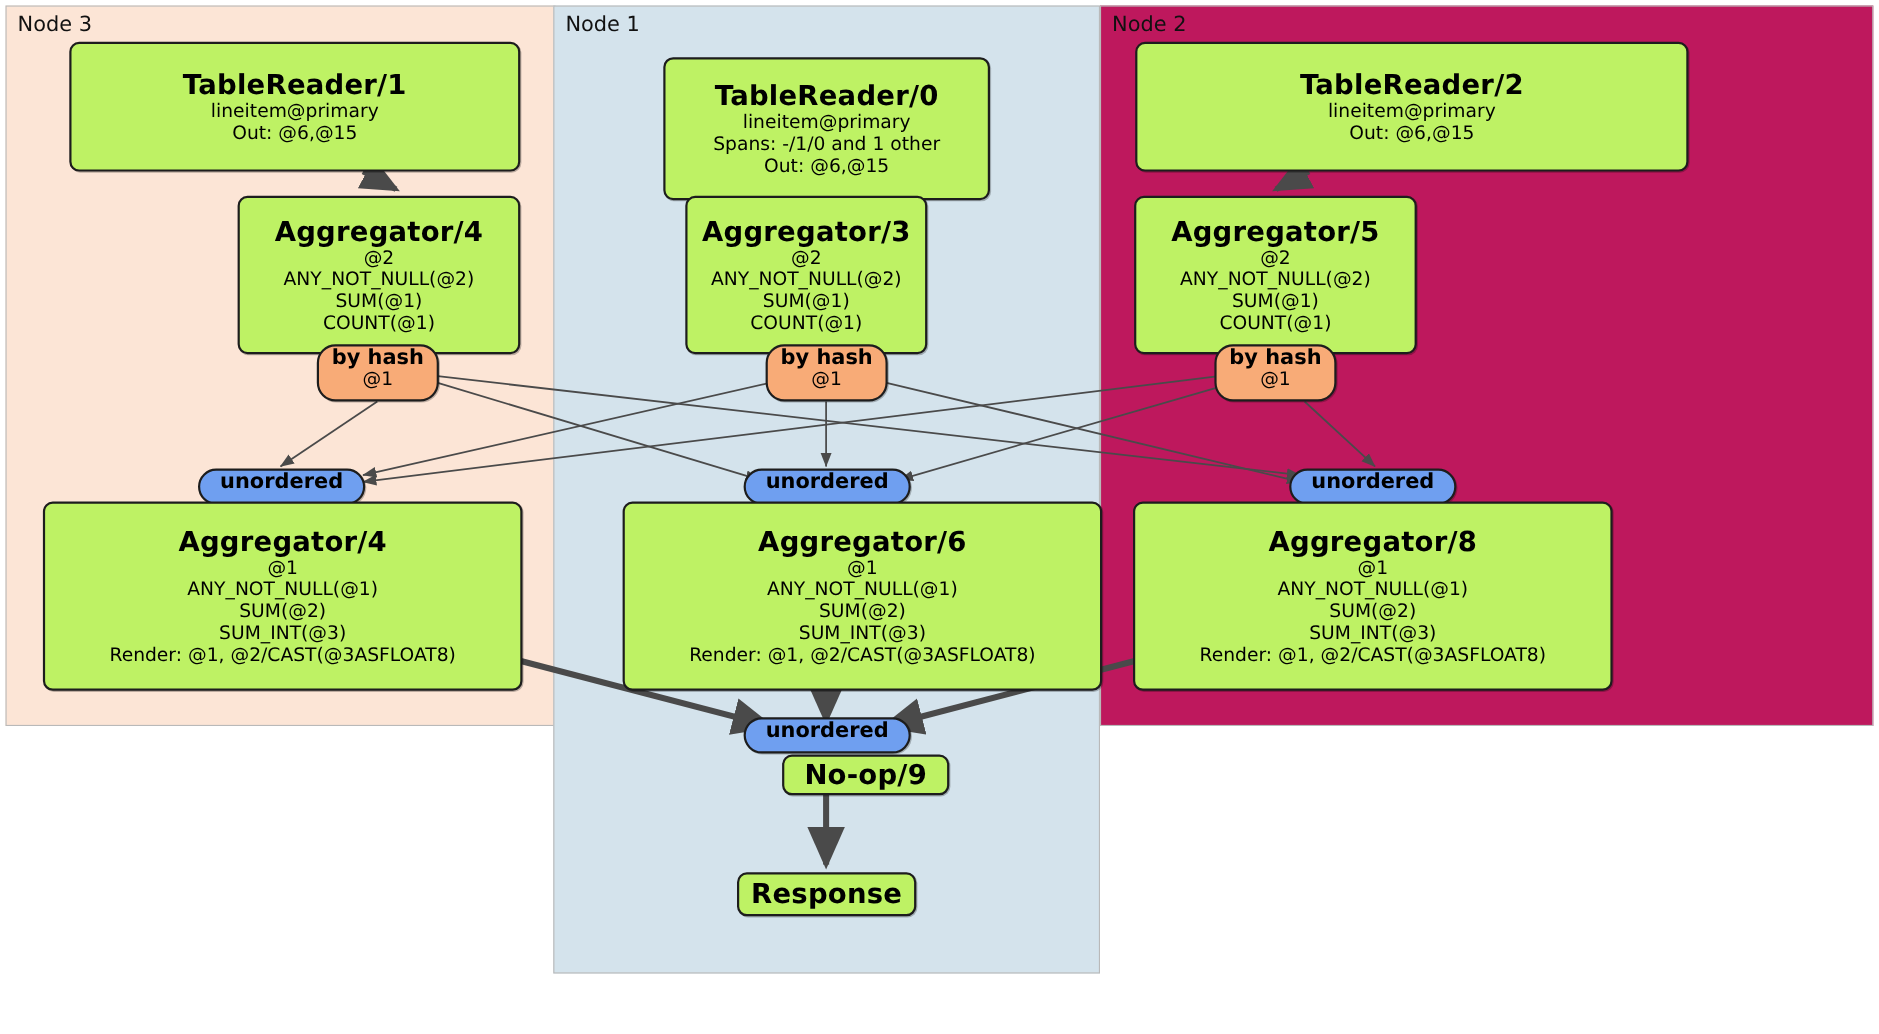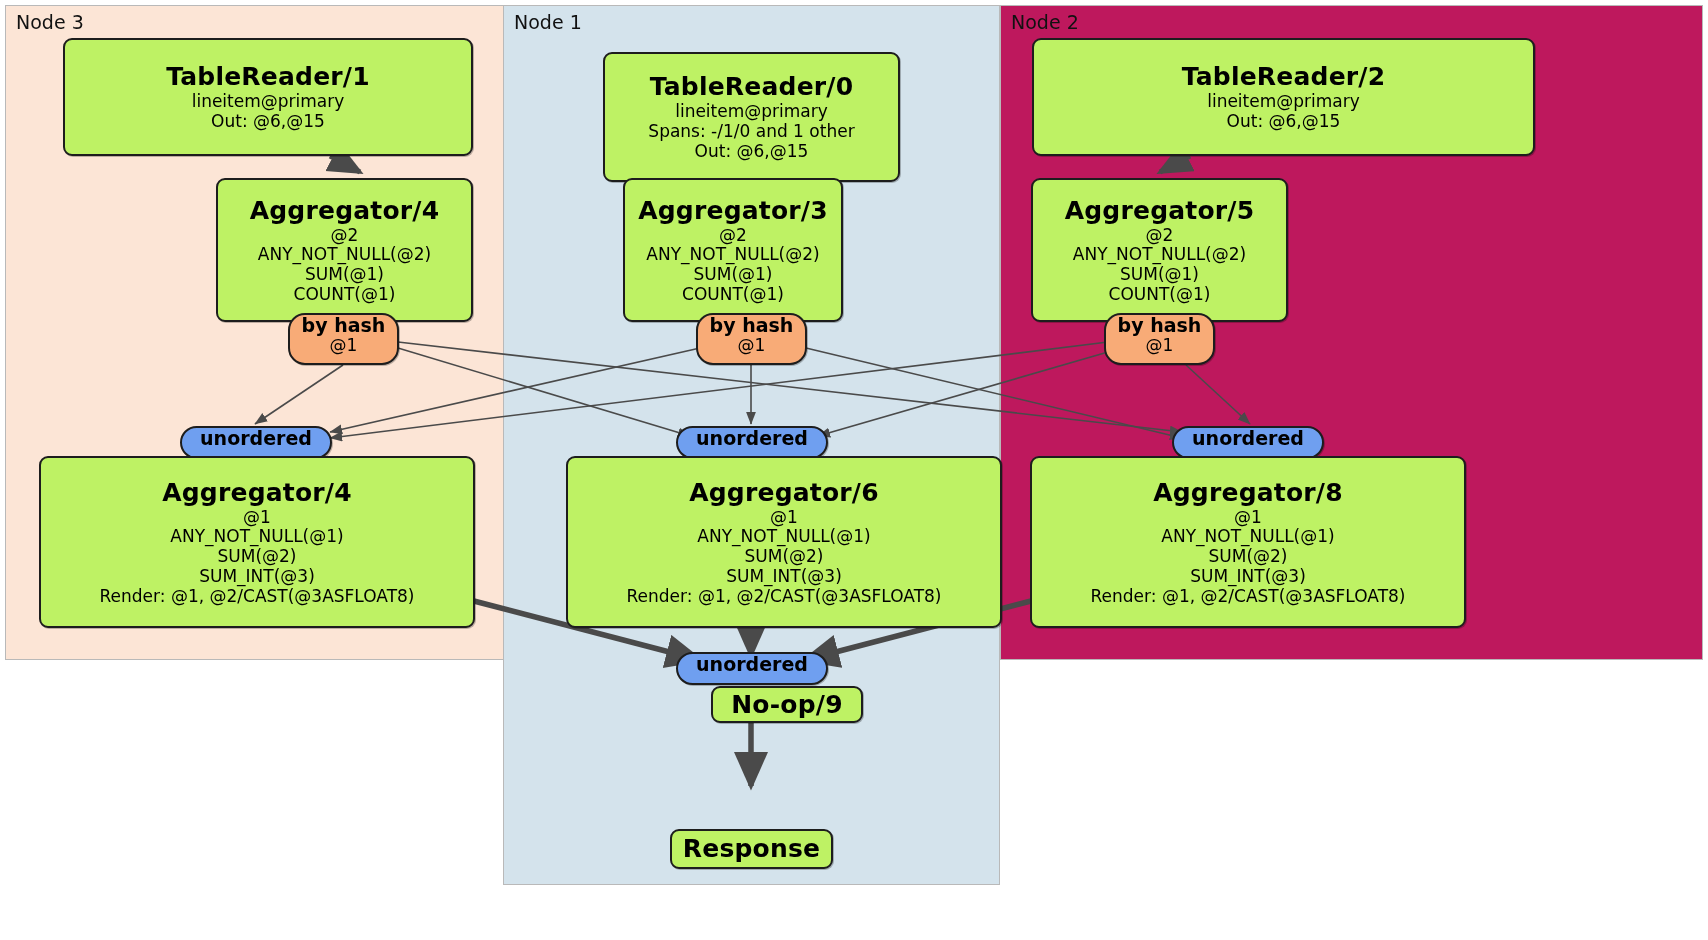--- a/index.html
+++ b/index.html
@@ -193,17 +193,17 @@
   </div>
 
   <div class="badge unord" style="left:676px;top:652px;width:152px;height:33px;">
     <div class="b1">unordered</div>
   </div>
 
   <div class="box" style="left:676px;top:686px;width:152px;height:37px;margin-left:35px;">
     <div class="ttl">No-op/9</div>
   </div>
 
-  <div class="box" style="left:670px;top:829px;width:163px;height:40px;">
+  <div class="box" style="left:670px;top:793px;width:163px;height:40px;">
     <div class="ttl">Response</div>
   </div>
 
 </div>
 
 </body></html>

